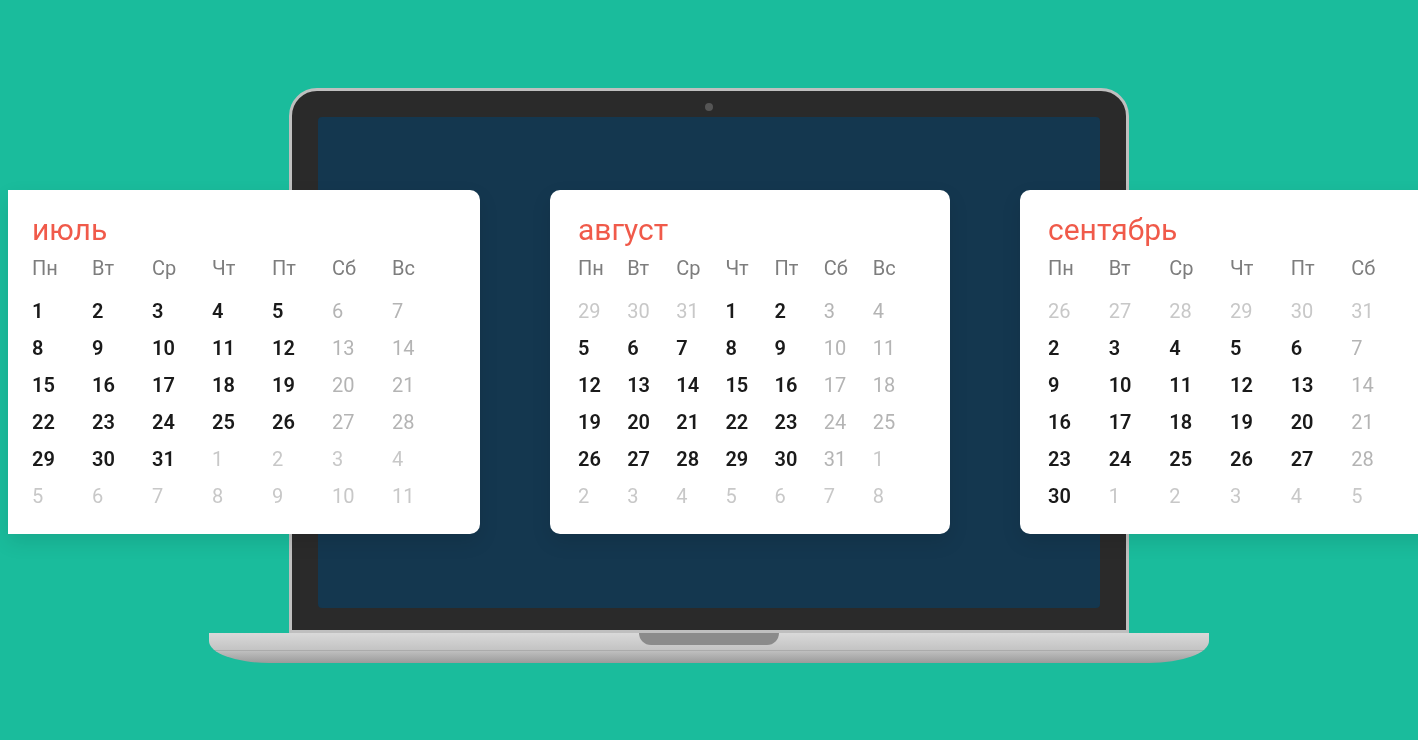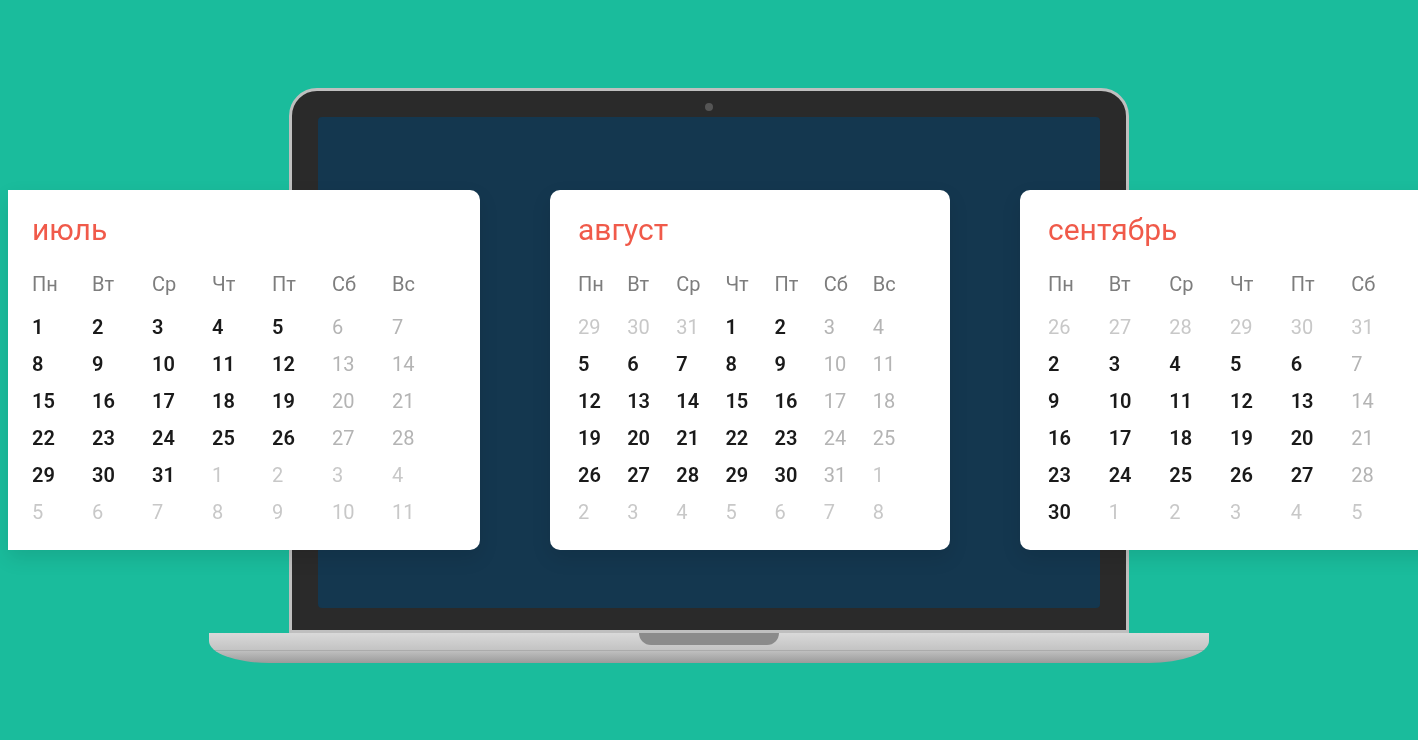--- a/index.html
+++ b/index.html
@@ -92,21 +92,21 @@
   .cal-card.edge-right {
     border-top-right-radius: 0;
     border-bottom-right-radius: 0;
     margin-right: -60px;
     width: 420px;
   }
   .cal-title {
     color: #f05a4a;
     font-size: 30px;
     font-weight: 400;
-    margin-bottom: 22px;
+    margin-bottom: 6px;
   }
   .cal-grid {
     display: grid;
     grid-template-columns: repeat(7, 1fr);
     row-gap: 6px;
     column-gap: 0;
     font-size: 20px;
     line-height: 1.55;
   }
   .cal-card.edge-right .cal-grid {

